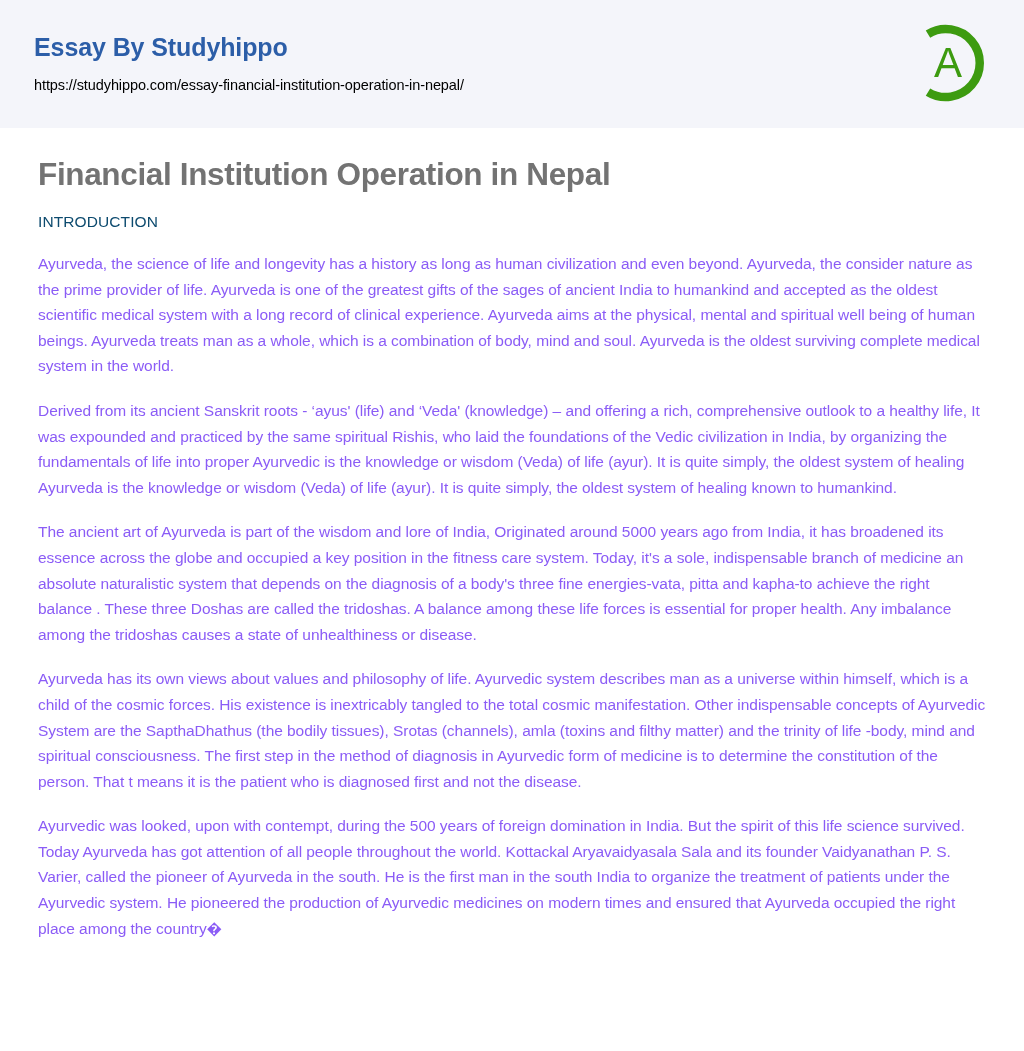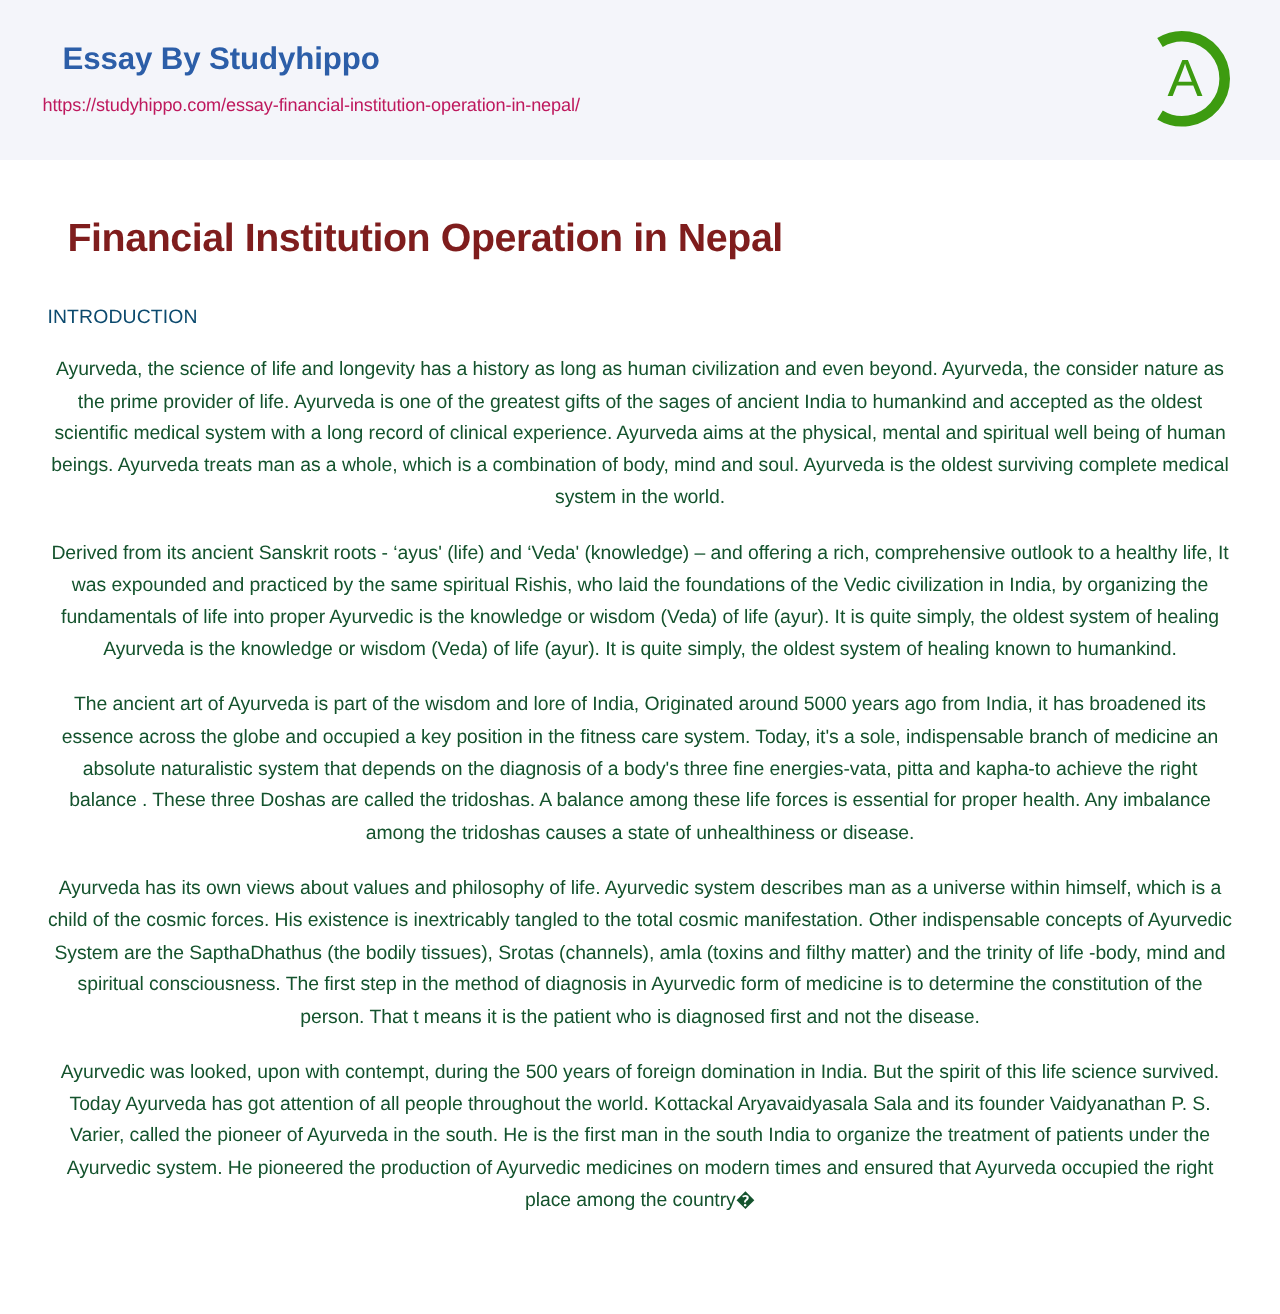--- a/index.html
+++ b/index.html
@@ -27,69 +27,68 @@
     left: 34px;
     top: 32px;
   }
   .site-title {
     font-size: 25px;
     font-weight: bold;
     color: #2c5ea8;
     letter-spacing: -0.1px;
     line-height: 30px;
     white-space: nowrap;
-    margin-left: 16px;
   }
   .site-url {
     margin-top: 14px;
     font-size: 14.5px;
-    color: #be185d;
+    color: #000000;
     letter-spacing: -0.1px;
     line-height: 18px;
     white-space: nowrap;
   }
   .logo {
     position: absolute;
     right: 29px;
     top: 17px;
     width: 92px;
     height: 92px;
   }
 
   
   .doc {
     padding: 0 38px 0 38px;
     box-sizing: border-box;
     width: 1024px;
   }
   .doc-title {
-    margin: 16px;
+    margin: 0;
     padding-top: 26px;
     font-size: 31.5px;
     font-weight: bold;
-    color: #7f1d1d;
+    color: #737373;
     letter-spacing: -0.35px;
     line-height: 40px;
   }
   .section-label {
     margin: 0;
     padding-top: 18px;
     font-size: 15.5px;
     color: #0c4a6e;
     line-height: 20px;
     letter-spacing: 0.1px;
   }
   .para {
     margin: 0;
     padding-top: 19px;
     font-size: 15.5px;
-    color: #14532d;
+    color: #8b5cf6;
     line-height: 25.6px;
     letter-spacing: -0.05px;
-    text-align: center;
+    text-align: left;
   }
 </style>
 </head>
 <body>
 
 <div class="header">
   <div class="header-text">
     <div class="site-title">Essay By Studyhippo</div>
     <div class="site-url">https://studyhippo.com/essay-financial-institution-operation-in-nepal/</div>
   </div>

